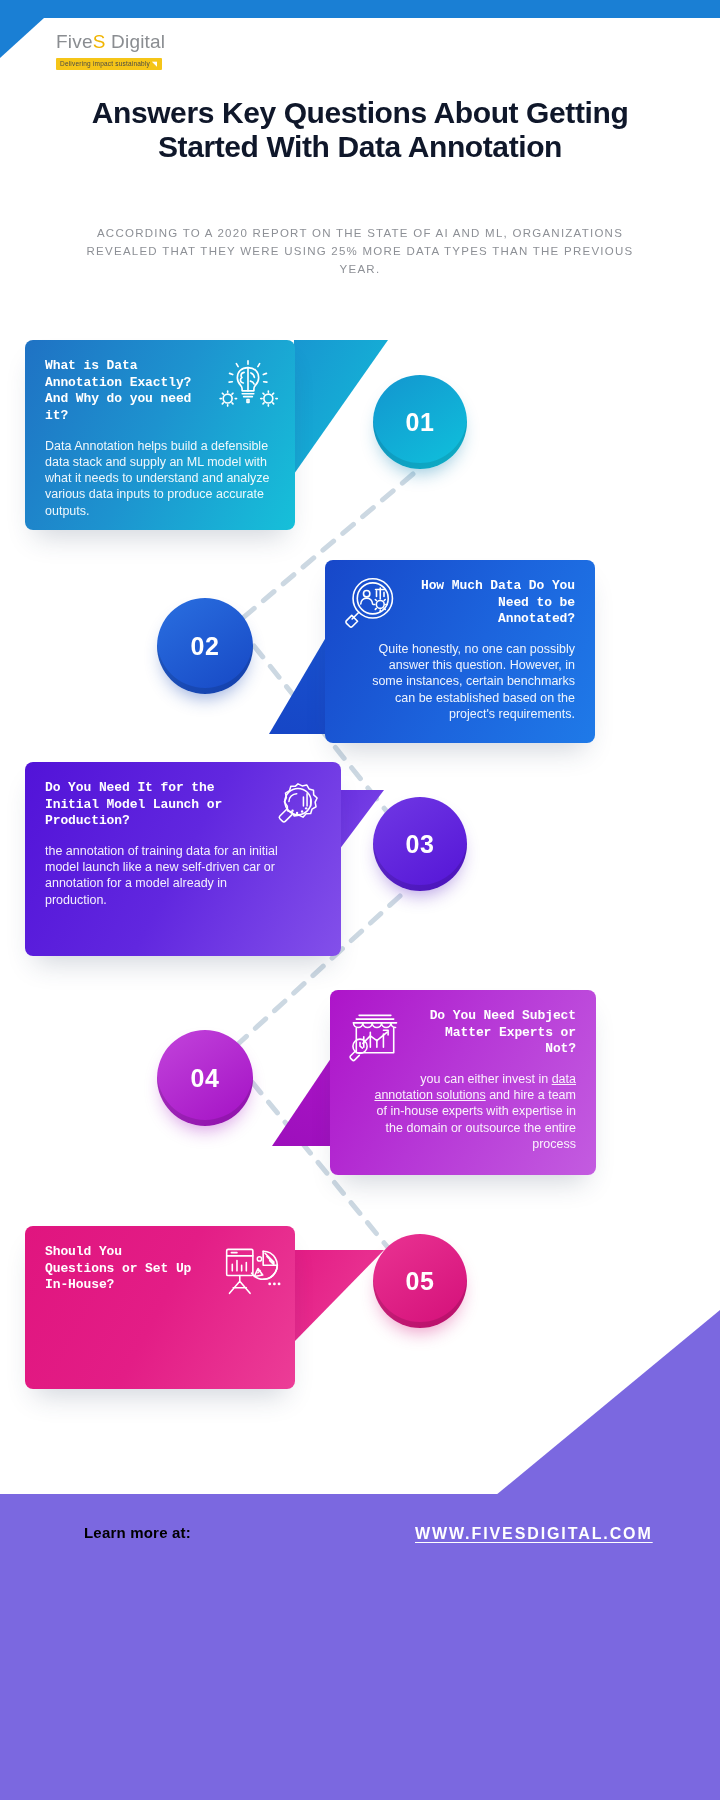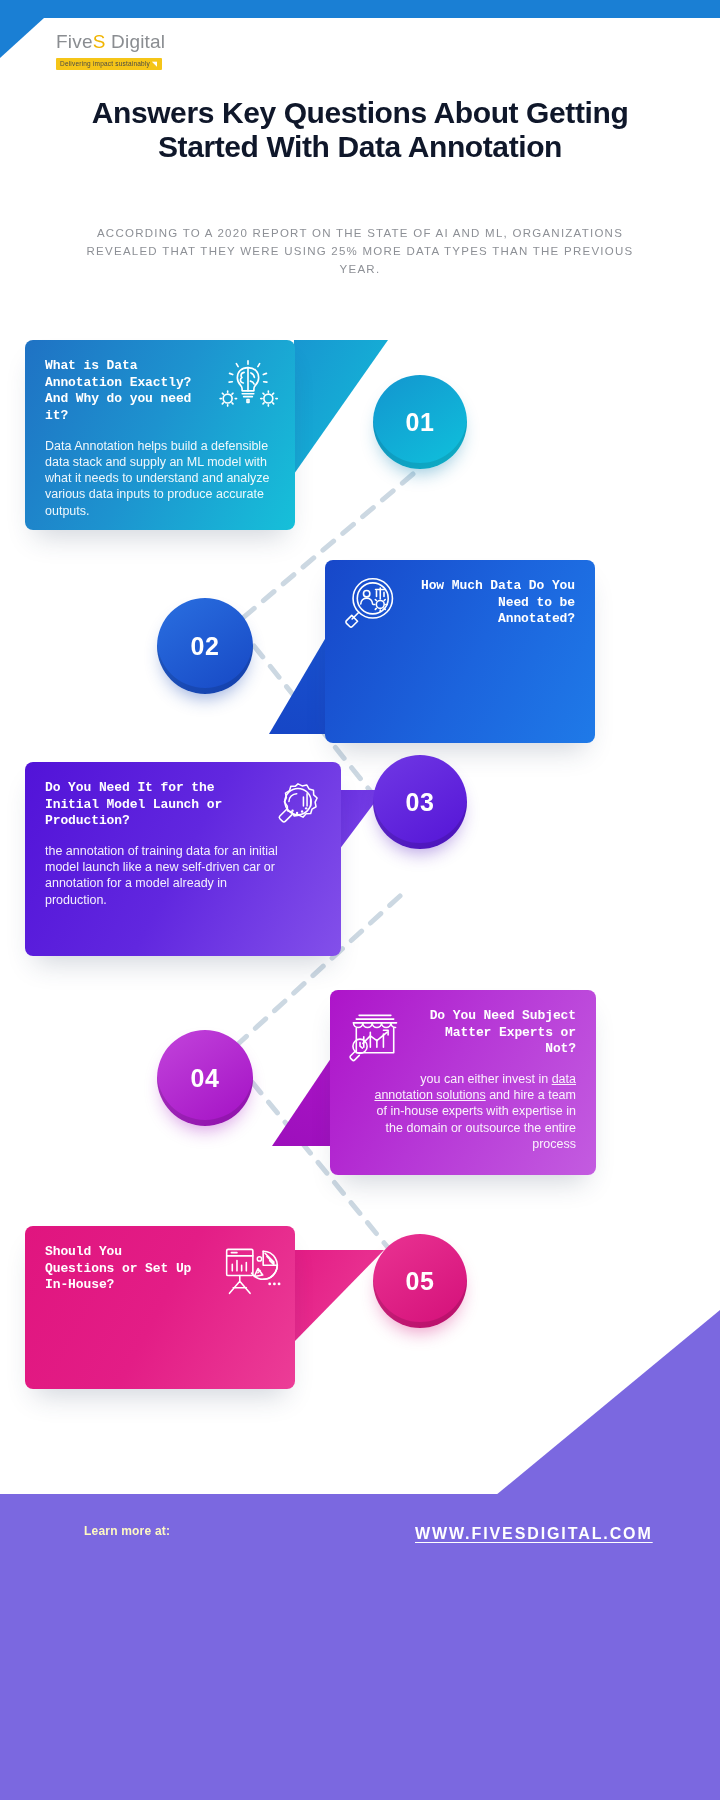--- a/index.html
+++ b/index.html
@@ -118,21 +118,21 @@
   #card3{
     left:25px; top:762px; width:316px; height:194px;
     background:linear-gradient(118deg,#5213d8 0%,#6127df 50%,#8350ea 100%);
   }
   #tail3{
     left:294px; top:790px; width:90px; height:120px;
     background:linear-gradient(120deg,#6024dd 0%,#8css50ea 100%);
     background:linear-gradient(120deg,#6024dd 0%,#8350ea 100%);
     clip-path:polygon(0 0, 90px 0, 0 120px);
   }
-  #bub3{ left:373px; top:755px; width:94px; height:94px;
+  #bub3{ left:373px; top:797px; width:94px; height:94px;
     background:linear-gradient(145deg,#7038e4 0%,#5414d6 100%);
     box-shadow:0 10px 18px -6px rgba(80,25,190,.42), inset 0 -6px 0 rgba(0,0,0,.12); }
 
   
   #card4{
     left:330px; top:990px; width:266px; height:185px;
     background:linear-gradient(118deg,#ad14c9 0%,#b636d6 45%,#c35ce0 100%);
     text-align:right;
   }
   #tail4{
@@ -162,21 +162,21 @@
   .footer-wedge{
     position:absolute; left:0; top:1310px; width:720px; height:190px;
     z-index:1;
   }
   .footer{
     position:absolute; left:0; top:1494px; width:720px; height:306px;
     background:#7b68e0; z-index:3;
   }
   .learn{
     position:absolute; left:84px; top:30px;
-    color:#fef9c3; font-size:12px; font-weight:bold; letter-spacing:.2px;
+    color:#000000; font-size:15px; font-weight:bold; letter-spacing:.2px;
   }
   .site{
     position:absolute; left:386px; top:31px;
     color:#ffffff; font-size:16px; font-weight:bold;
     letter-spacing:1.9px; text-decoration:underline; text-underline-offset:3px;margin-left:29px;
   }
 </style>
 </head>
 <body>
 
@@ -243,20 +243,21 @@
       <path d="M13.6 44.2 8 49.8c-.8.8-.8 2 0 2.8l3.4 3.4c.8.8 2 .8 2.8 0l5.6-5.6z"></path>
       <circle cx="29.5" cy="21" r="3.4"></circle>
       <path d="M23.2 32c0-3.6 2.8-6.3 6.3-6.3s6.3 2.7 6.3 6.3"></path>
       <path d="M40 24v-6M44 24v-9M48 24v-4.5"></path>
       <path d="M39 16.5h10"></path>
       <circle cx="44" cy="32.5" r="4.2"></circle>
       <path d="M44 26.6v-1.6M44 38.4v1.6M38.1 32.5h-1.6M49.9 32.5h1.6M39.8 28.3l-1.1-1.1M48.2 36.7l1.1 1.1M48.2 28.3l1.1-1.1M39.8 36.7l-1.1 1.1"></path>
     </svg>
   </div>
   <div class="c-head" style="width:160px; margin-left:auto;">How Much Data Do You Need to be Annotated?</div>
+  <div class="c-body" style="width:212px; margin-left:auto;">Quite honestly, no one can possibly answer this question. However, in some instances, certain benchmarks can be established based on the project's requirements.</div>
 </div>
 <div class="bubble" id="bub2">
   <span>02</span>
 </div>
 
 <div class="tail" id="tail3"></div>
 <div class="card" id="card3">
   <div class="icon" style="right:14px; top:16px;">
     <svg width="58" height="58" viewBox="0 0 64 64" fill="none" stroke="#ffffff" stroke-width="1.7" stroke-linecap="round" stroke-linejoin="round">
       <path d="M32 6.5l4.6 2.2 5-1 2.6 4.4 4.9 1.5.2 5.1 3.8 3.4-2.2 4.6 1 5-4.4 2.6-1.5 4.9-5.1.2-3.4 3.8-4.6-2.2-5 1-2.6-4.4-4.9-1.5-.2-5.1L17 26.3l2.2-4.6-1-5 4.4-2.6 1.5-4.9 5.1-.2z"></path>

